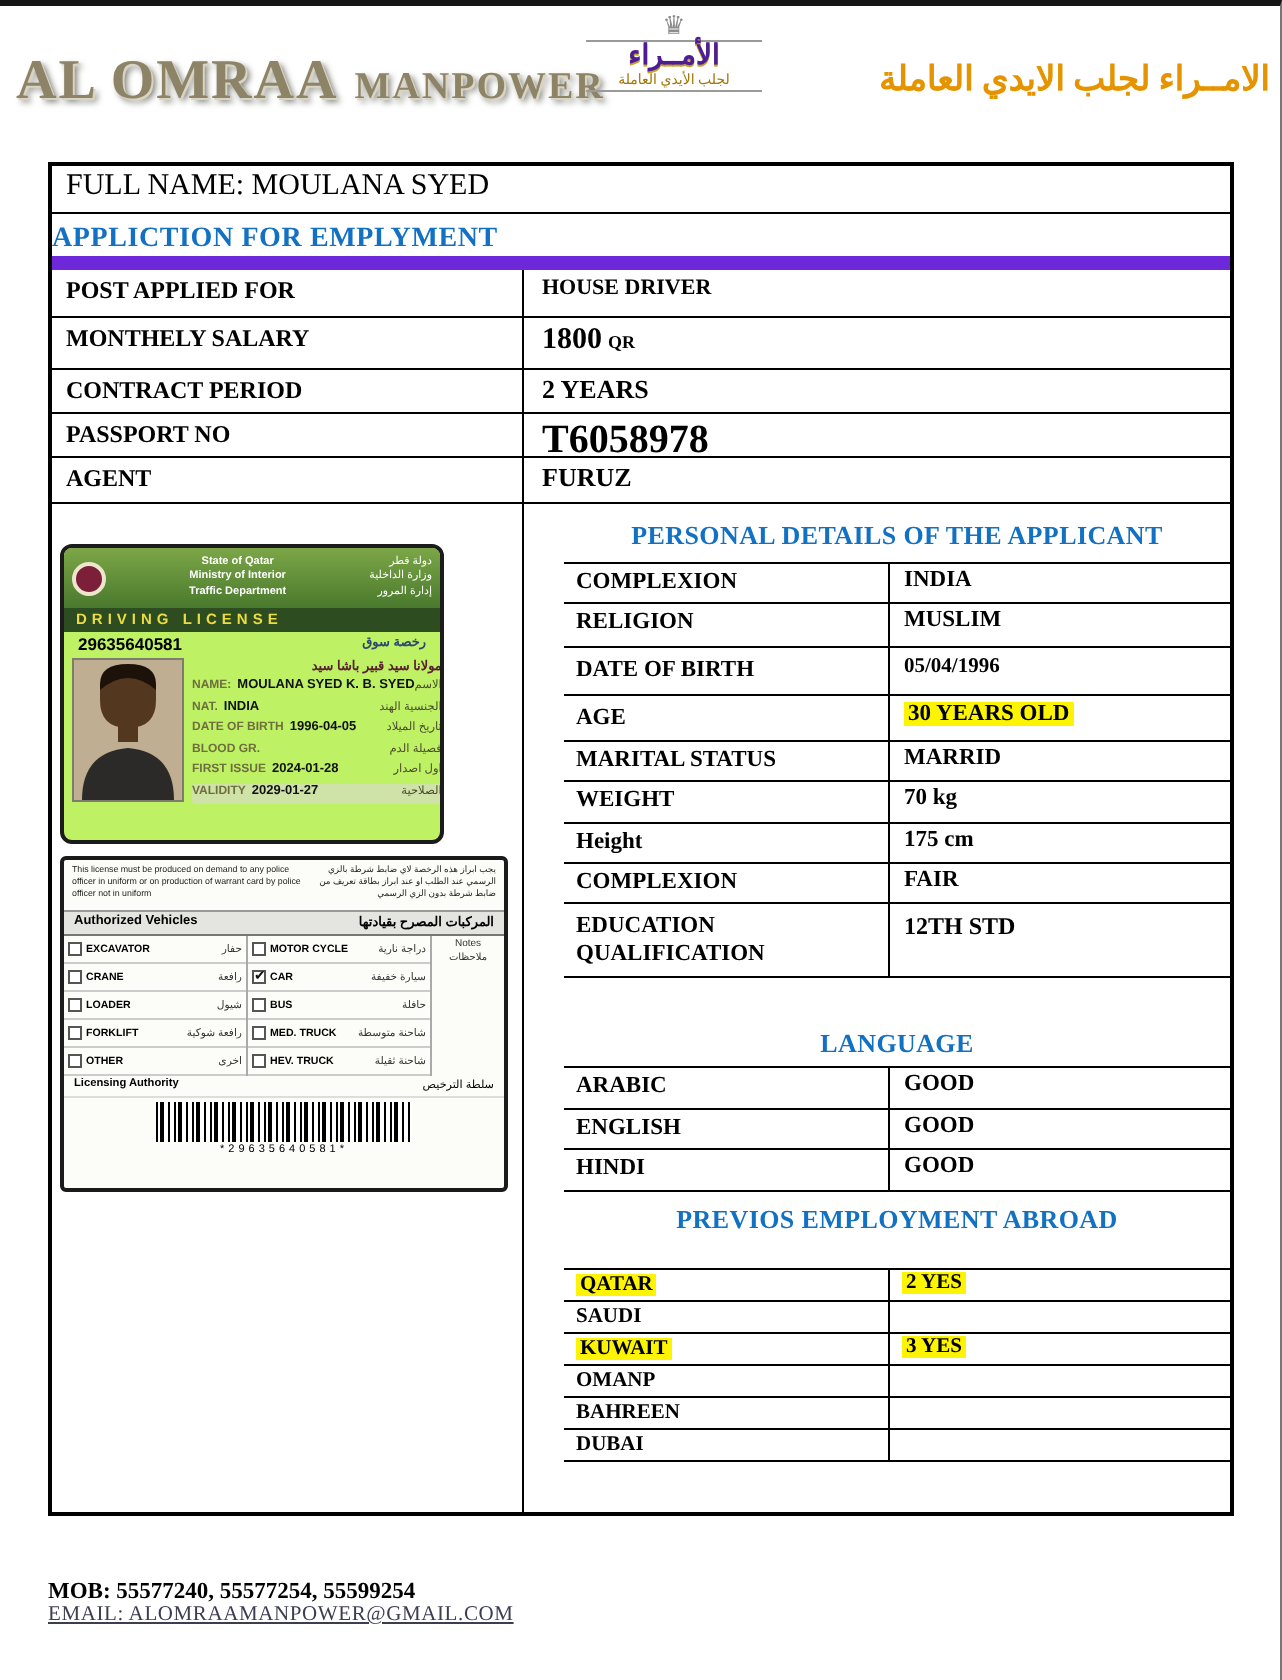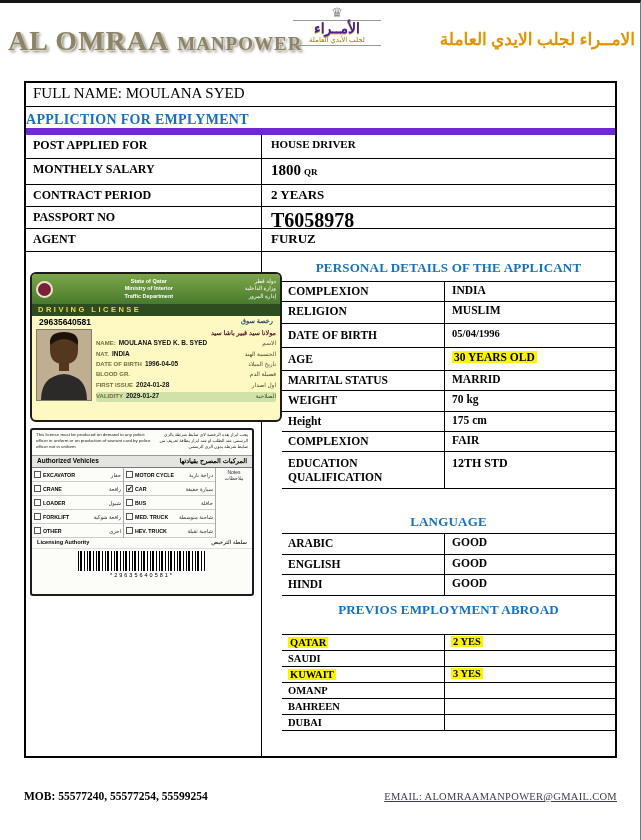--- a/index.html
+++ b/index.html
@@ -46,22 +46,22 @@
   .spacer { border-bottom:none; }
   .spacer-b { border-bottom:1px solid #000; }
 
   .pr { display:flex; border-bottom:1px solid #000; }
   .pr .pl { width:163px; border-right:1px solid #000; padding:2px 6px; font-weight:bold; font-size:11.5px; line-height:1.25; }
   .pr .pv { flex:1; padding:2px 7px; font-weight:bold; font-size:11.5px; }
   .er .pl, .er .pv { font-size:10.5px; padding:1px 6px; }
   .hl { background:var(--highlight-yellow,#fcf403); padding:0 2px; }
 
   
-  .lic1 { width:252px; height:150px; border:2px solid #1b1b1b; border-radius:6px; overflow:hidden;
-          background:#fef9c3; font-family:"Liberation Sans", sans-serif; }
+  .lic1 { width:192px; height:150px; border:2px solid #1b1b1b; border-radius:6px; overflow:hidden;
+          background:#bef264; font-family:"Liberation Sans", sans-serif; }
   .lic1-head { height:30px; background:linear-gradient(180deg,#7ca647,#49792d); display:flex; align-items:center; padding:0 4px; color:#fff; }
   .emblem { width:17px; height:17px; border-radius:50%; background:#7b2038; border:2px solid #ede6cd; flex:none; }
   .lic1-head .mid { flex:1; text-align:center; font-size:5.5px; font-weight:bold; line-height:1.3; }
   .lic1-head .arh { text-align:right; font-size:5.5px; line-height:1.3; direction:rtl; }
   .dl-strip { height:12px; background:#2d4c1f; color:#ecdc43; font-size:7.5px; font-weight:bold; letter-spacing:2.5px; padding:1px 0 0 6px; }
   .lic1-num { display:flex; justify-content:space-between; padding:1px 7px 0 7px; font-size:8.5px; font-weight:bold; }
   .lic1-num .ar { font-size:6.5px; color:#2c4a6e; direction:rtl; }
   .lic1-body { display:flex; gap:4px; padding:2px 4px; }
   .photo { width:56px; height:72px; border:1px solid #7d7d6d; background:#bfae92; flex:none; }
   .linfo { flex:1; }
@@ -89,21 +89,21 @@
   .chk { width:7px; height:7px; border:1px solid #555; background:#fff; flex:none; font-size:7px; line-height:6px; text-align:center; color:#111; }
   .av-notes { width:36px; font-size:5px; text-align:center; padding-top:1px; color:#333; }
   .av-foot { display:flex; justify-content:space-between; padding:1px 5px; font-size:5.6px; font-weight:bold; height:11px; border-bottom:1px solid #ddd; }
   .av-foot .var { direction:rtl; font-weight:normal; }
   .barcode-wrap { text-align:center; padding-top:2px; }
   .barcode { width:128px; height:20px; margin:0 auto;
              background:repeating-linear-gradient(90deg,#000 0 1px,#fff 1px 2px,#000 2px 4px,#fff 4px 6px,#000 6px 7px,#fff 7px 9px); }
   .bnum { font-size:5.5px; letter-spacing:2px; margin-top:1px; }
 
   
-  .footer { position:absolute; left:24px; top:787px; width:593px; display:flex; justify-content:space-between; align-items:baseline; }
+  .footer { position:absolute; left:24px; top:787px; width:593px; display:flex; justify-content:space-between; align-items:baseline;flex-direction:column; }
   .footer .mob { font-size:11.5px; font-weight:bold; }
   .footer .email { font-size:10.5px; color:#3d3d52; text-decoration:underline; letter-spacing:0.3px; }
 </style>
 </head>
 <body>
 
 <div class="page">
 
   <div class="brand">
     <span class="b1">AL OMRAA</span><span class="b2">MANPOWER</span>

